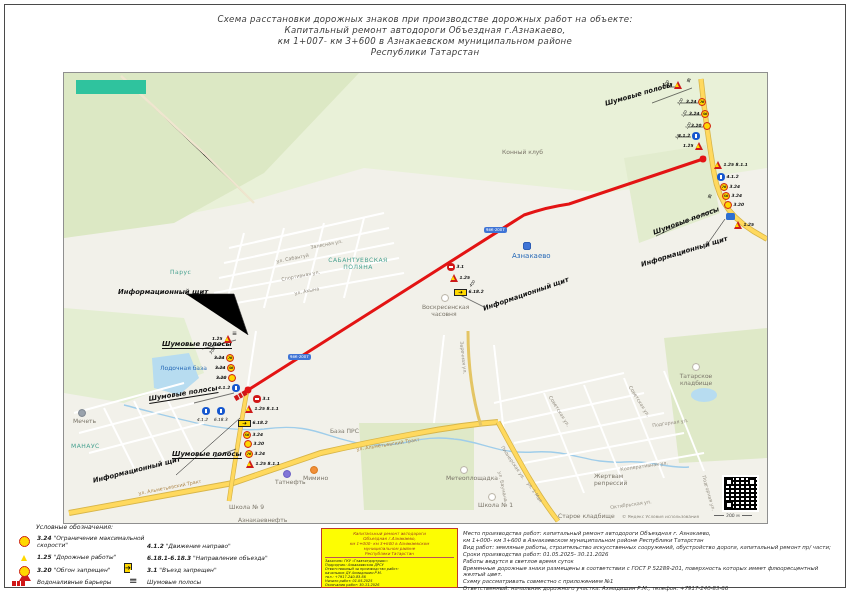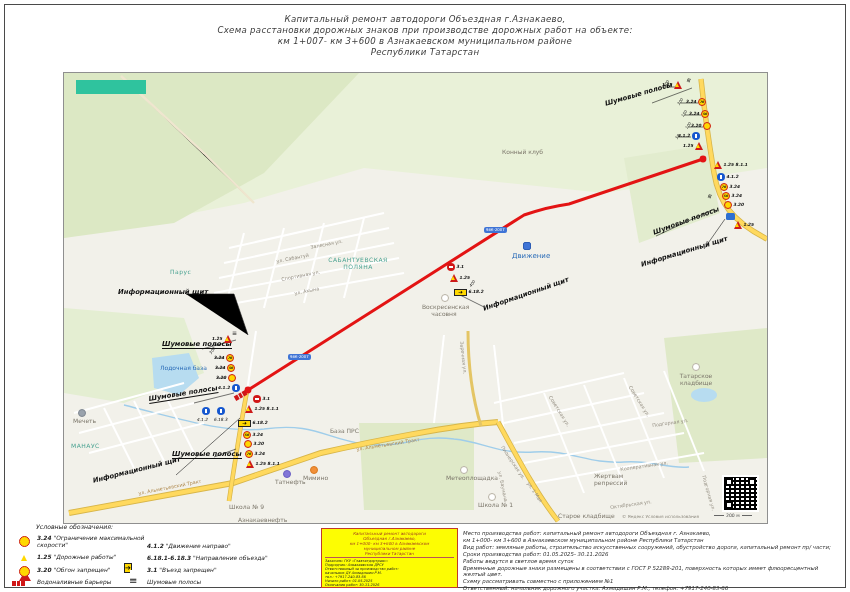--- a/index.html
+++ b/index.html
@@ -83,22 +83,22 @@
   
   .notes{position:absolute;left:463px;top:530px;width:372px;font-size:5.4px;line-height:6.9px;
          font-style:italic;color:#333;}
 </style>
 </head>
 <body>
 
 <div class="frame"></div>
 
 <div class="title">
+  <div>Схема расстановки дорожных знаков при производстве дорожных работ на объекте:</div>
   <div>Капитальный ремонт автодороги Объездная г.Азнакаево,</div>
-  <div>Схема расстановки дорожных знаков при производстве дорожных работ на объекте:</div>
   <div>км 1+007- км 3+600 в Азнакаевском муниципальном районе</div>
   <div>Республики Татарстан</div>
 </div>
 
 <div class="map">
   <svg width="703" height="450" viewBox="0 0 703 450">
 
     <polygon points="0,0 703,0 703,95 540,120 300,95 180,130 0,165" fill="#e9f1d8"></polygon>
     <polygon points="0,0 295,0 200,100 110,150 0,165" fill="#dce8c4"></polygon>
     <polygon points="560,85 642,72 656,140 575,170" fill="#e2ecce"></polygon>
@@ -190,21 +190,21 @@
   <div class="call rumb" style="left:108px;top:377px;">Шумовые полосы</div>
   <div class="call" style="left:588px;top:156px;transform:rotate(-20deg);">Шумовые полосы</div>
   <div class="call" style="left:540px;top:27px;transform:rotate(-16deg);">Шумовые полосы</div>
 
   <span class="req" style="left:168px;top:256px;">≡</span>
   <span class="req" style="left:641px;top:124px;transform:rotate(-68deg);">≡</span>
   <span class="req" style="left:620px;top:8px;transform:rotate(-68deg);">≡</span>
 
   <div class="mlb" style="left:438px;top:76px;">Конный клуб</div>
   <div class="poi sq" style="left:459px;top:169px;"></div>
-  <div class="mlb blue" style="left:448px;top:180px;font-size:7px;">Движение</div>
+  <div class="mlb blue" style="left:448px;top:180px;font-size:7px;">Азнакаево</div>
   <div class="poi" style="left:377px;top:221px;"></div>
   <div class="mlb" style="left:358px;top:231px;width:44px;white-space:normal;text-align:center;">Воскресенская часовня</div>
   <div class="mlb teal" style="left:262px;top:184px;width:64px;white-space:normal;text-align:center;">САБАНТУЕВСКАЯ ПОЛЯНА</div>
   <div class="mlb teal" style="left:106px;top:196px;">Парус</div>
   <div class="mlb blue" style="left:96px;top:292px;">Лодочная база</div>
   <div class="poi grey" style="left:14px;top:336px;"></div>
   <div class="mlb" style="left:9px;top:345px;">Мечеть</div>
   <div class="mlb teal" style="left:7px;top:370px;">МАНАУС</div>
   <div class="poi purp" style="left:219px;top:397px;"></div>
   <div class="mlb" style="left:211px;top:406px;">Татнефть</div>

